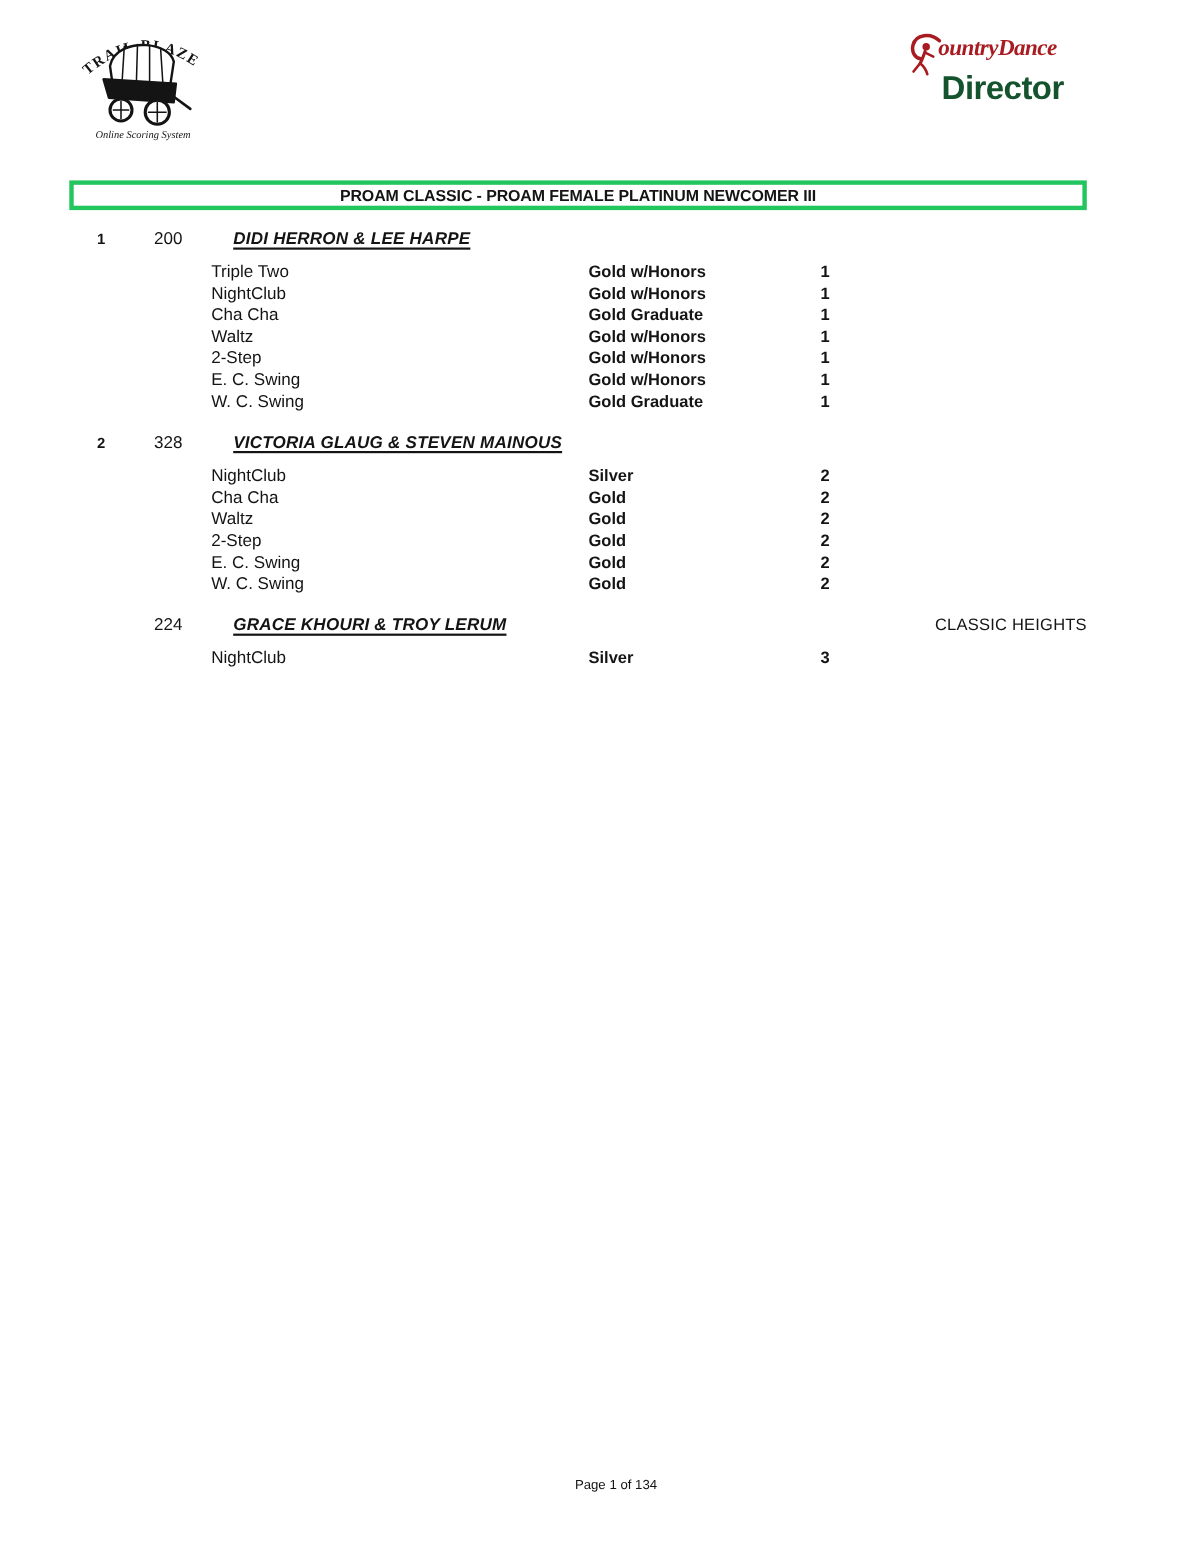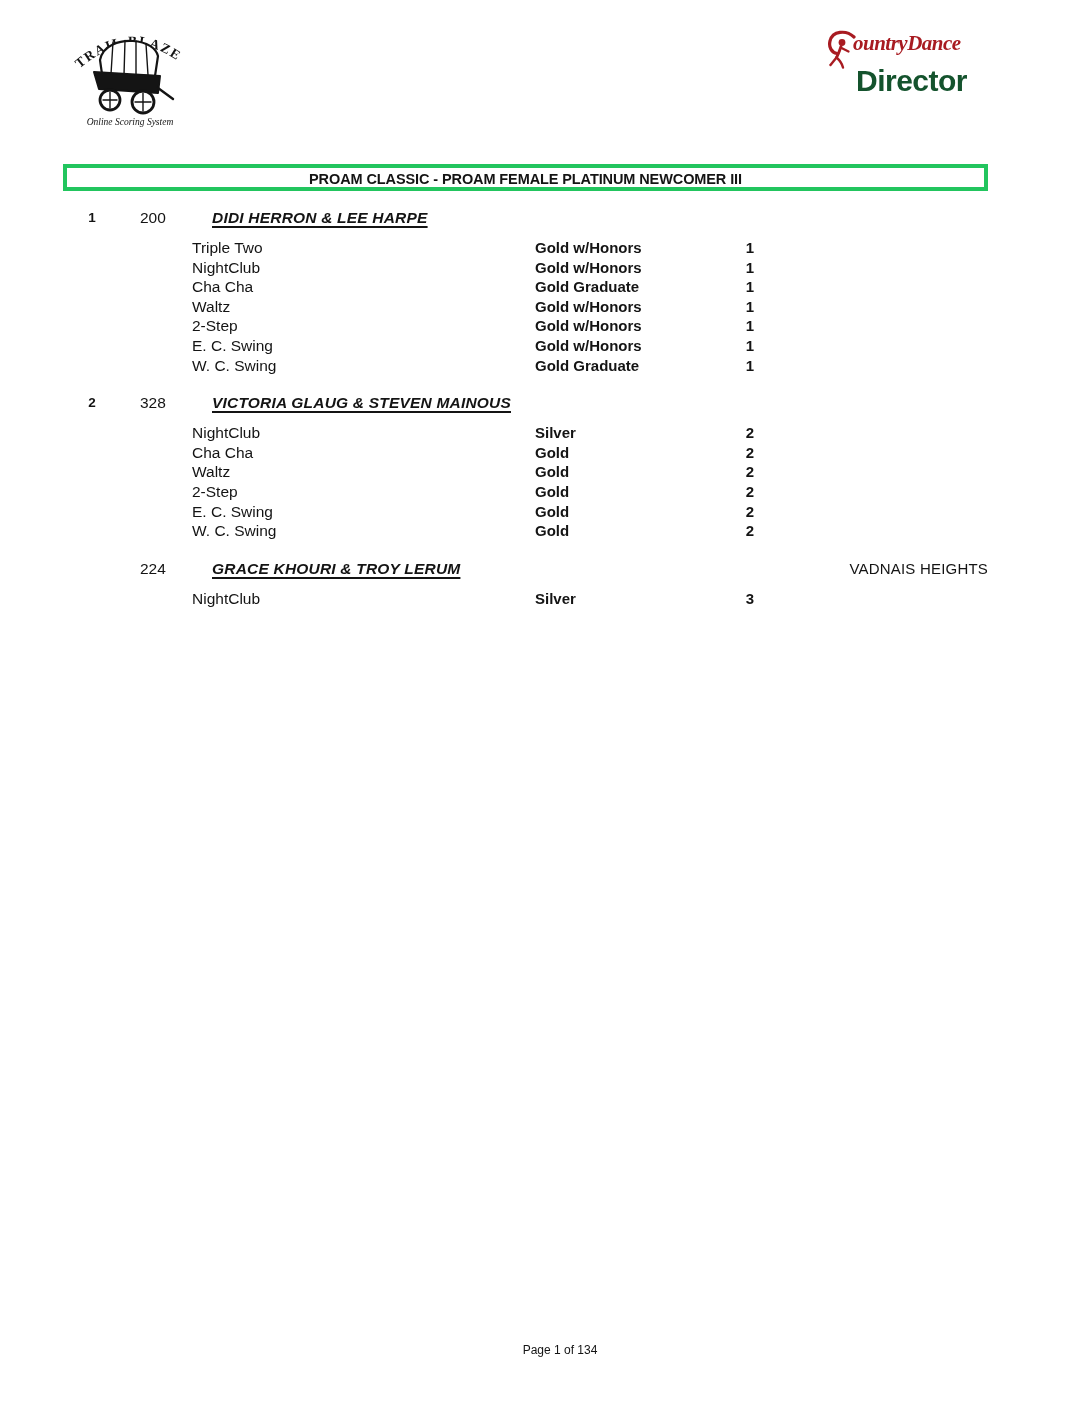--- a/index.html
+++ b/index.html
@@ -301,21 +301,21 @@
     <span class="dance-placement">2</span>
   </div>
 </div>
   </div>
 
   <div class="entry">
     <div class="entry-header">
       <span class="entry-place"></span>
       <span class="entry-number">224</span>
       <span class="entry-name">GRACE KHOURI &amp; TROY LERUM</span>
-      <span class="entry-location">VADNAIS HEIGHTS</span>
+      <span class="entry-location">CLASSIC HEIGHTS</span>
     </div>
     <div class="dance-rows">
   <div class="dance-row">
     <span class="dance-name">NightClub</span>
     <span class="dance-score">Silver</span>
     <span class="dance-placement">3</span>
   </div>
 </div>
   </div>
 </div>

